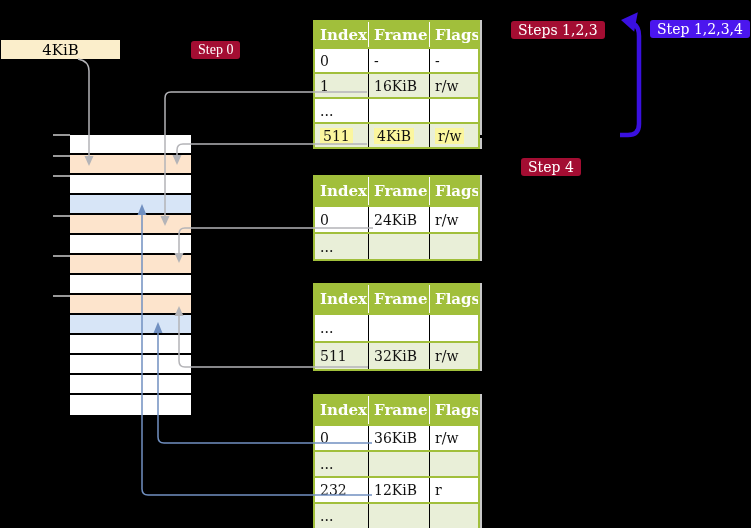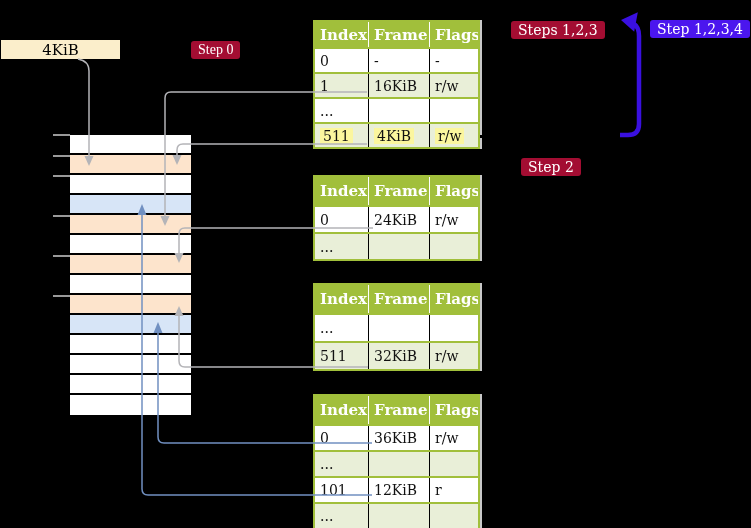--- a/index.html
+++ b/index.html
@@ -69,21 +69,21 @@
   <div class="steplabel red" id="step0">
     <span>Step 0</span>
   </div>
   <div class="steplabel red" id="steps123">
     <span>Steps 1,2,3</span>
   </div>
   <div class="steplabel violet" id="steps1234">
     <span>Step 1,2,3,4</span>
   </div>
   <div class="steplabel red" id="step4">
-    <span>Step 2</span>
+    <span>Step 4</span>
   </div>
 
   <div class="memcol" id="memcol">
       <div class="mrow" style="background: rgb(255, 255, 255);"></div>
       <div class="mrow" style="background: rgb(253, 228, 204);"></div>
       <div class="mrow" style="background: rgb(255, 255, 255);"></div>
       <div class="mrow" style="background: rgb(215, 229, 247);"></div>
       <div class="mrow" style="background: rgb(253, 228, 204);"></div>
       <div class="mrow" style="background: rgb(255, 255, 255);"></div>
       <div class="mrow" style="background: rgb(253, 228, 204);"></div>
@@ -219,21 +219,21 @@
       </div>
       <div class="trow tr shaded">
         <div class="tcell bcell c0">
           <span>...</span>
         </div>
         <div class="tcell bcell c1"></div>
         <div class="tcell bcell c2"></div>
       </div>
       <div class="trow tr">
         <div class="tcell bcell c0">
-          <span>101</span>
+          <span>232</span>
         </div>
         <div class="tcell bcell c1">
           <span>12KiB</span>
         </div>
         <div class="tcell bcell c2">
           <span>r</span>
         </div>
       </div>
       <div class="trow tr shaded">
         <div class="tcell bcell c0">

